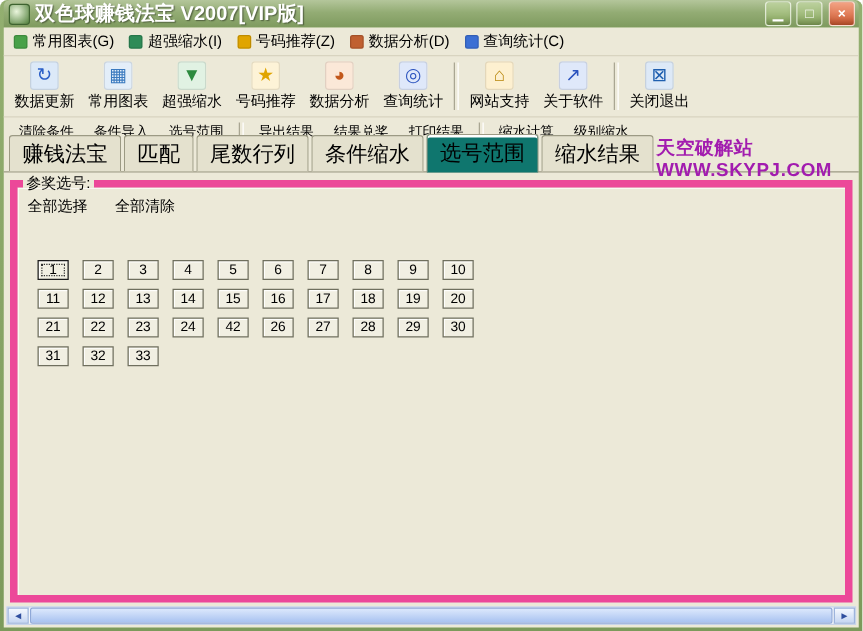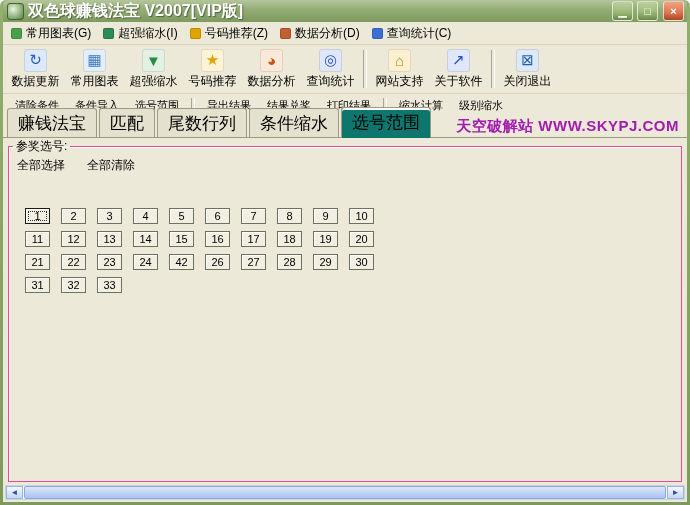--- a/index.html
+++ b/index.html
@@ -42,21 +42,21 @@
   .tabsrow{height:22px;display:flex;align-items:flex-end;padding:0 8px 0 4px;
     border-bottom:1px solid #9C9A84;box-sizing:border-box;}
   .tab{padding:3px 10px 2px;font-size:17px;background:#E4E1CE;border:1px solid #9C9A84;
     border-bottom:none;border-radius:3px 3px 0 0;margin-right:2px;white-space:nowrap;}
   .tab.selected{background:#0f766e;margin-bottom:-1px;padding-bottom:4px;
     box-shadow:inset 0 2px 0 #fff;margin-top:11px;}
   .watermark{margin-left:auto;align-self:center;font-size:15px;font-weight:bold;letter-spacing:.5px;}
   
   .content{flex:1;position:relative;}
   fieldset.groupbox{position:absolute;left:5px;right:5px;top:0;bottom:20px;margin:0;padding:0;
-    border:1px solid #ec4899;box-shadow:1px 1px 0 rgba(255,255,255,.9) inset;}
+    border:6px solid #ec4899;box-shadow:1px 1px 0 rgba(255,255,255,.9) inset;}
   legend{font-size:12px;padding:0 3px;margin-left:4px;}
   .select-row{margin:2px 0 0 8px;display:flex;gap:22px;font-size:12px;}
   .numgrid{margin:34px 0 0 16px;display:flex;flex-wrap:wrap;width:356px;
     column-gap:11px;row-gap:7px;}
   .num{width:25px;height:16px;box-sizing:border-box;display:flex;align-items:center;
     justify-content:center;font-size:11px;background:#F1EFE2;border:1px solid #6F6F5E;
     box-shadow:inset 1px 1px 0 rgba(255,255,255,.9);}
   .num.focused{border-color:#1c1c1c;outline:1px dotted #333;outline-offset:-4px;}
   
   .hscroll{position:absolute;left:2px;right:2px;bottom:2px;height:15px;display:flex;
@@ -153,20 +153,21 @@
         <span class="action-item">缩水计算</span>
         <span class="action-item">级别缩水</span>
       </div>
 
     <div class="tabsrow">
       <span class="tab">赚钱法宝</span>
         <span class="tab">匹配</span>
         <span class="tab">尾数行列</span>
         <span class="tab">条件缩水</span>
         <span class="tab selected">选号范围</span>
+        <span class="tab">缩水结果</span>
         <span class="watermark" style="color: #a21caf;">天空破解站 WWW.SKYPJ.COM</span>
     </div>
 
     <div class="content">
       <fieldset class="groupbox">
         <legend>参奖选号:</legend>
         <div class="select-row">
           <span>全部选择</span>
           <span>全部清除</span>
         </div>

